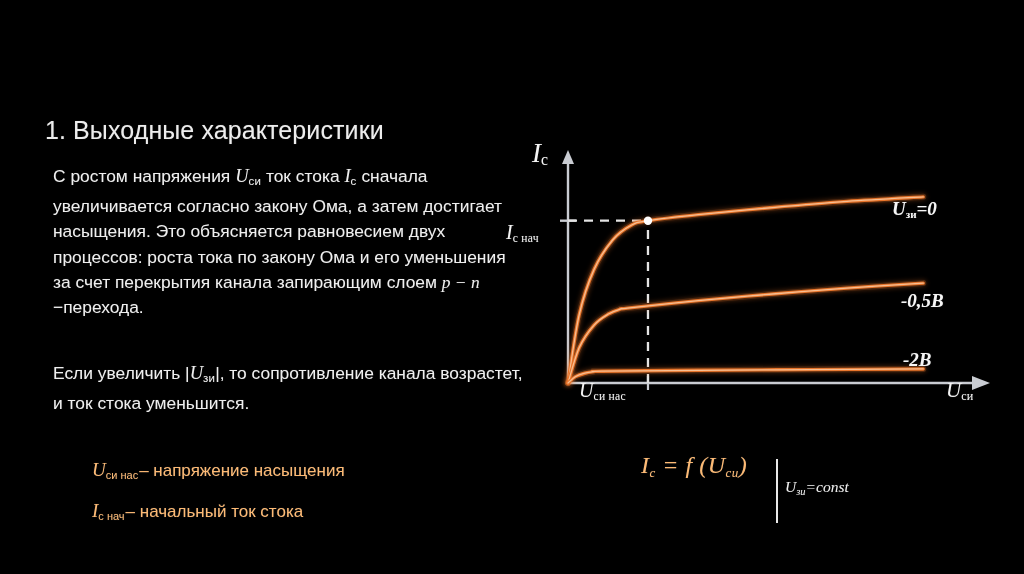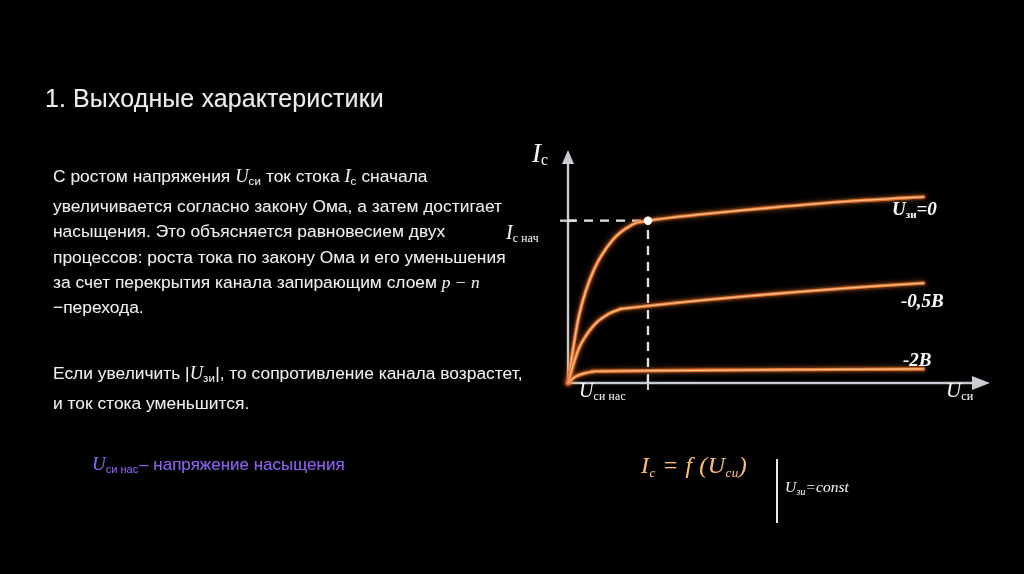--- a/index.html
+++ b/index.html
@@ -13,21 +13,21 @@
 
   
   #page-title{
     position:absolute;left:42px;top:30px;
     font-size:31px;font-weight:400;letter-spacing:.2px;
     color:#f2f2f2;
     text-shadow:0 0 1px rgba(255,255,255,.35);
     white-space:nowrap;
   }
   #section-title{
-    position:absolute;left:45px;top:84px;
+    position:absolute;left:45px;top:116px;
     font-size:25px;font-weight:400;letter-spacing:.1px;
     color:#ededed;
     text-shadow:0 0 1px rgba(255,255,255,.3);
     white-space:nowrap;
     text-align:center;
   }
   .para{
     position:absolute;left:45px;
     width:470px;
     font-size:17.4px;line-height:25.2px;
@@ -40,21 +40,21 @@
 
   
   .mi{font-family:"Liberation Serif", serif;font-style:italic;font-size:18.5px;}
   .mi .sub{font-size:11.5px;font-style:normal;vertical-align:-3px;
            font-family:"Liberation Sans", sans-serif;letter-spacing:.2px;}
   .mi-serif{font-family:"Liberation Serif", serif;font-style:italic;}
 
   
   .defs{position:absolute;left:92px;top:452px;}
   .def-row{
-    font-size:17px;line-height:24px;color:#8b5cf6;white-space:nowrap;
+    font-size:17px;line-height:36px;color:#fdba74;white-space:nowrap;
     text-shadow:0 0 1px rgba(255,255,255,.22);
   }
   .def-sym{
     font-family:"Liberation Serif", serif;font-style:italic;font-size:19px;
     margin-right:1px;
   }
   .def-sym .sub{
     font-size:11px;font-style:normal;vertical-align:-3px;
     font-family:"Liberation Sans", sans-serif;
   }
@@ -122,20 +122,23 @@
   </div>
 
   <div class="para" id="para-2">
     <span>Если увеличить |</span><span class="mi"><span>U</span><span class="sub">зи</span></span><span>|, то сопротивление канала возрастет, и ток стока уменьшится.</span>
   </div>
 
   <div class="defs">
     <div class="def-row">
       <span class="def-sym"><span>U</span><span class="sub">си нас</span></span><span>– напряжение насыщения</span>
     </div>
+    <div class="def-row">
+      <span class="def-sym"><span>I</span><span class="sub">с нач</span></span><span>– начальный ток стока</span>
+    </div>
   </div>
 
   <div id="formula">
     <span class="fmain"><span>I</span><span class="sub">с</span><span> = </span><span>f</span><span> (</span><span>U</span><span class="sub">си</span><span>)</span></span>
   </div>
   <div id="formula-bar"></div>
   <div id="formula-cond"><span>U</span><span class="sub">зи</span><span>=const</span></div>
 
   <div id="chart">
     <svg id="chart-svg" width="524" height="288" viewBox="0 0 524 288">

